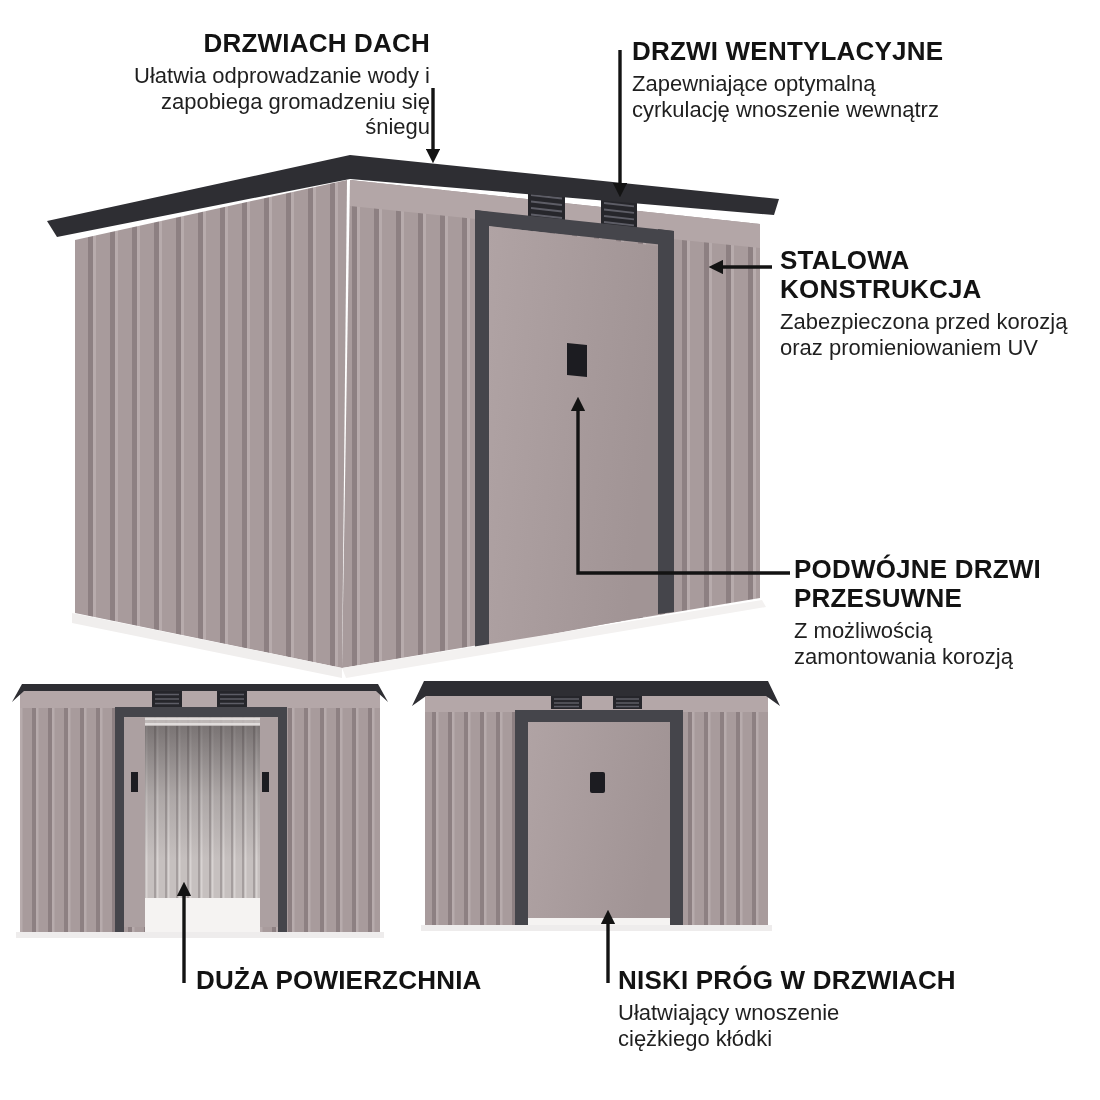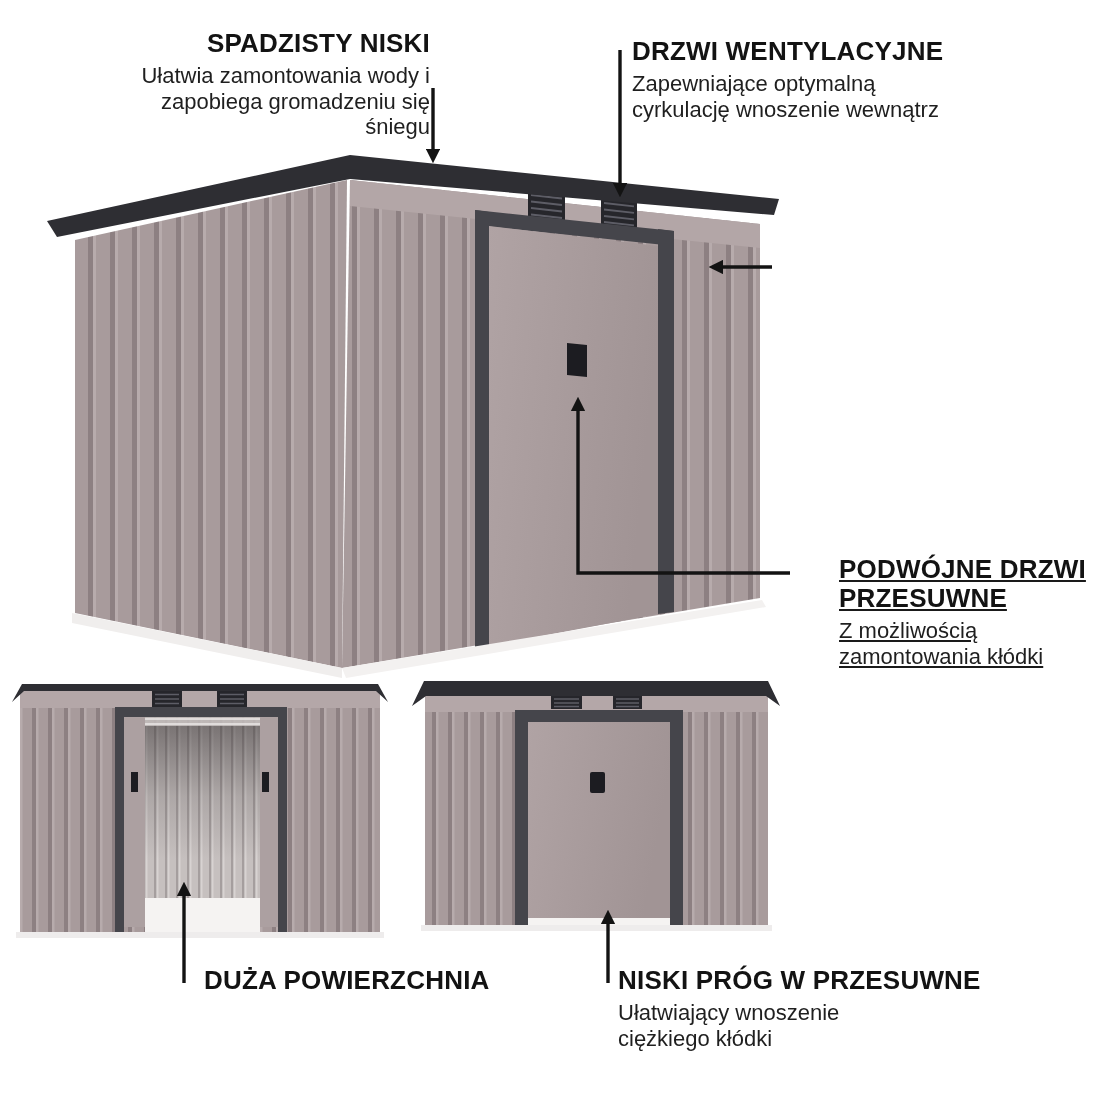--- a/index.html
+++ b/index.html
@@ -156,43 +156,49 @@
       <path d="M433,88 L433,159" marker-end="url(#ah)"></path>
       <path d="M620,50 L620,193" marker-end="url(#ah)"></path>
       <path d="M772,267 L713,267" marker-end="url(#ah)"></path>
       <path d="M790,573 L578,573 L578,401" marker-end="url(#ah)"></path>
       <path d="M184,983 L184,886" marker-end="url(#ah)"></path>
       <path d="M608,983 L608,914" marker-end="url(#ah)"></path>
     </g>
   </svg>
 
   <div class="ann ta-right" style="top:29px; right:670px;">
-    <h2>SPADZISTY NISKI</h2>
-    <p>Ułatwia zamontowania wody i
+    <h2>DRZWIACH DACH</h2>
+    <p>Ułatwia odprowadzanie wody i
 zapobiega gromadzeniu się
 śniegu</p>
   </div>
 
   <div class="ann" style="top:37px; left:632px;">
     <h2>DRZWI WENTYLACYJNE</h2>
     <p>Zapewniające optymalną
 cyrkulację wnoszenie wewnątrz</p>
   </div>
 
-
-  <div class="ann" style="top:555px; left:839px;text-decoration:underline;">
+  <div class="ann" style="top:246px; left:780px;">
+    <h2>STALOWA
+KONSTRUKCJA</h2>
+    <p>Zabezpieczona przed korozją
+oraz promieniowaniem UV</p>
+  </div>
+
+  <div class="ann" style="top:555px; left:794px;">
     <h2>PODWÓJNE DRZWI
 PRZESUWNE</h2>
     <p>Z możliwością
-zamontowania kłódki</p>
-  </div>
-
-  <div class="ann" style="top:966px; left:196px;margin-left:8px;">
+zamontowania korozją</p>
+  </div>
+
+  <div class="ann" style="top:966px; left:196px;">
     <h2>DUŻA POWIERZCHNIA</h2>
   </div>
 
   <div class="ann" style="top:966px; left:618px;">
-    <h2>NISKI PRÓG W PRZESUWNE</h2>
+    <h2>NISKI PRÓG W DRZWIACH</h2>
     <p>Ułatwiający wnoszenie
 ciężkiego kłódki</p>
   </div>
 
 </div>
 
 </body></html>

